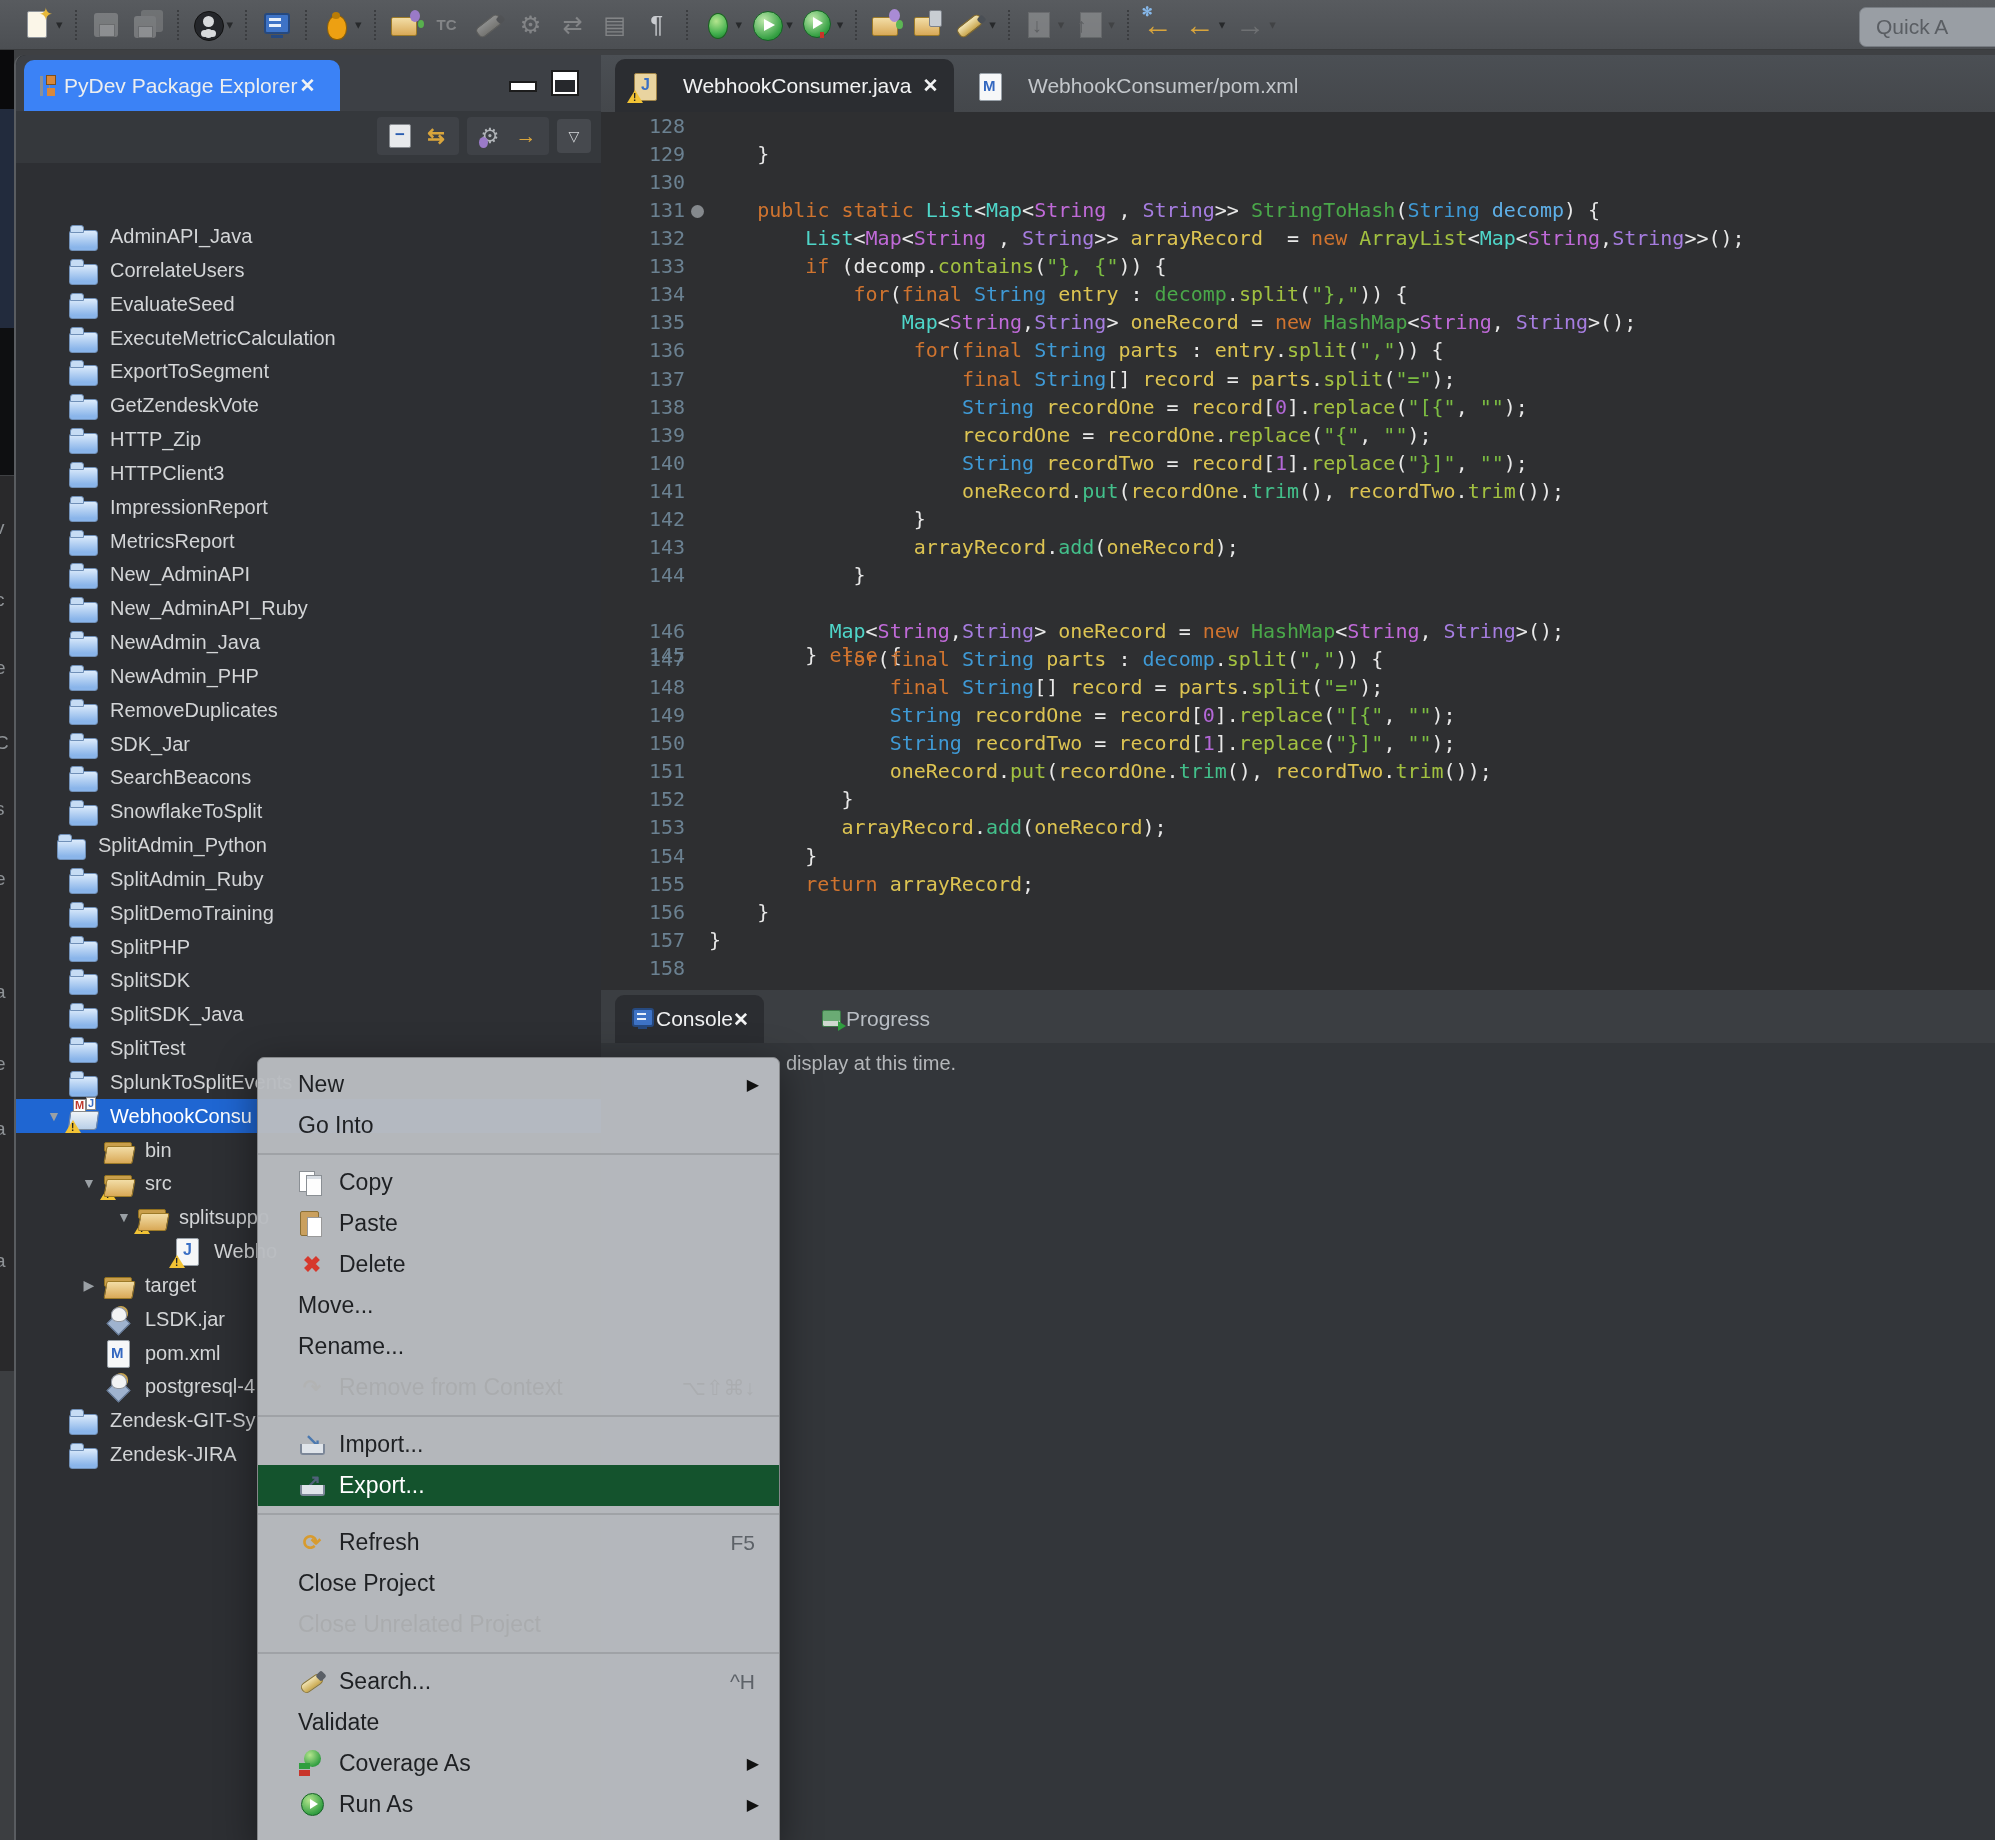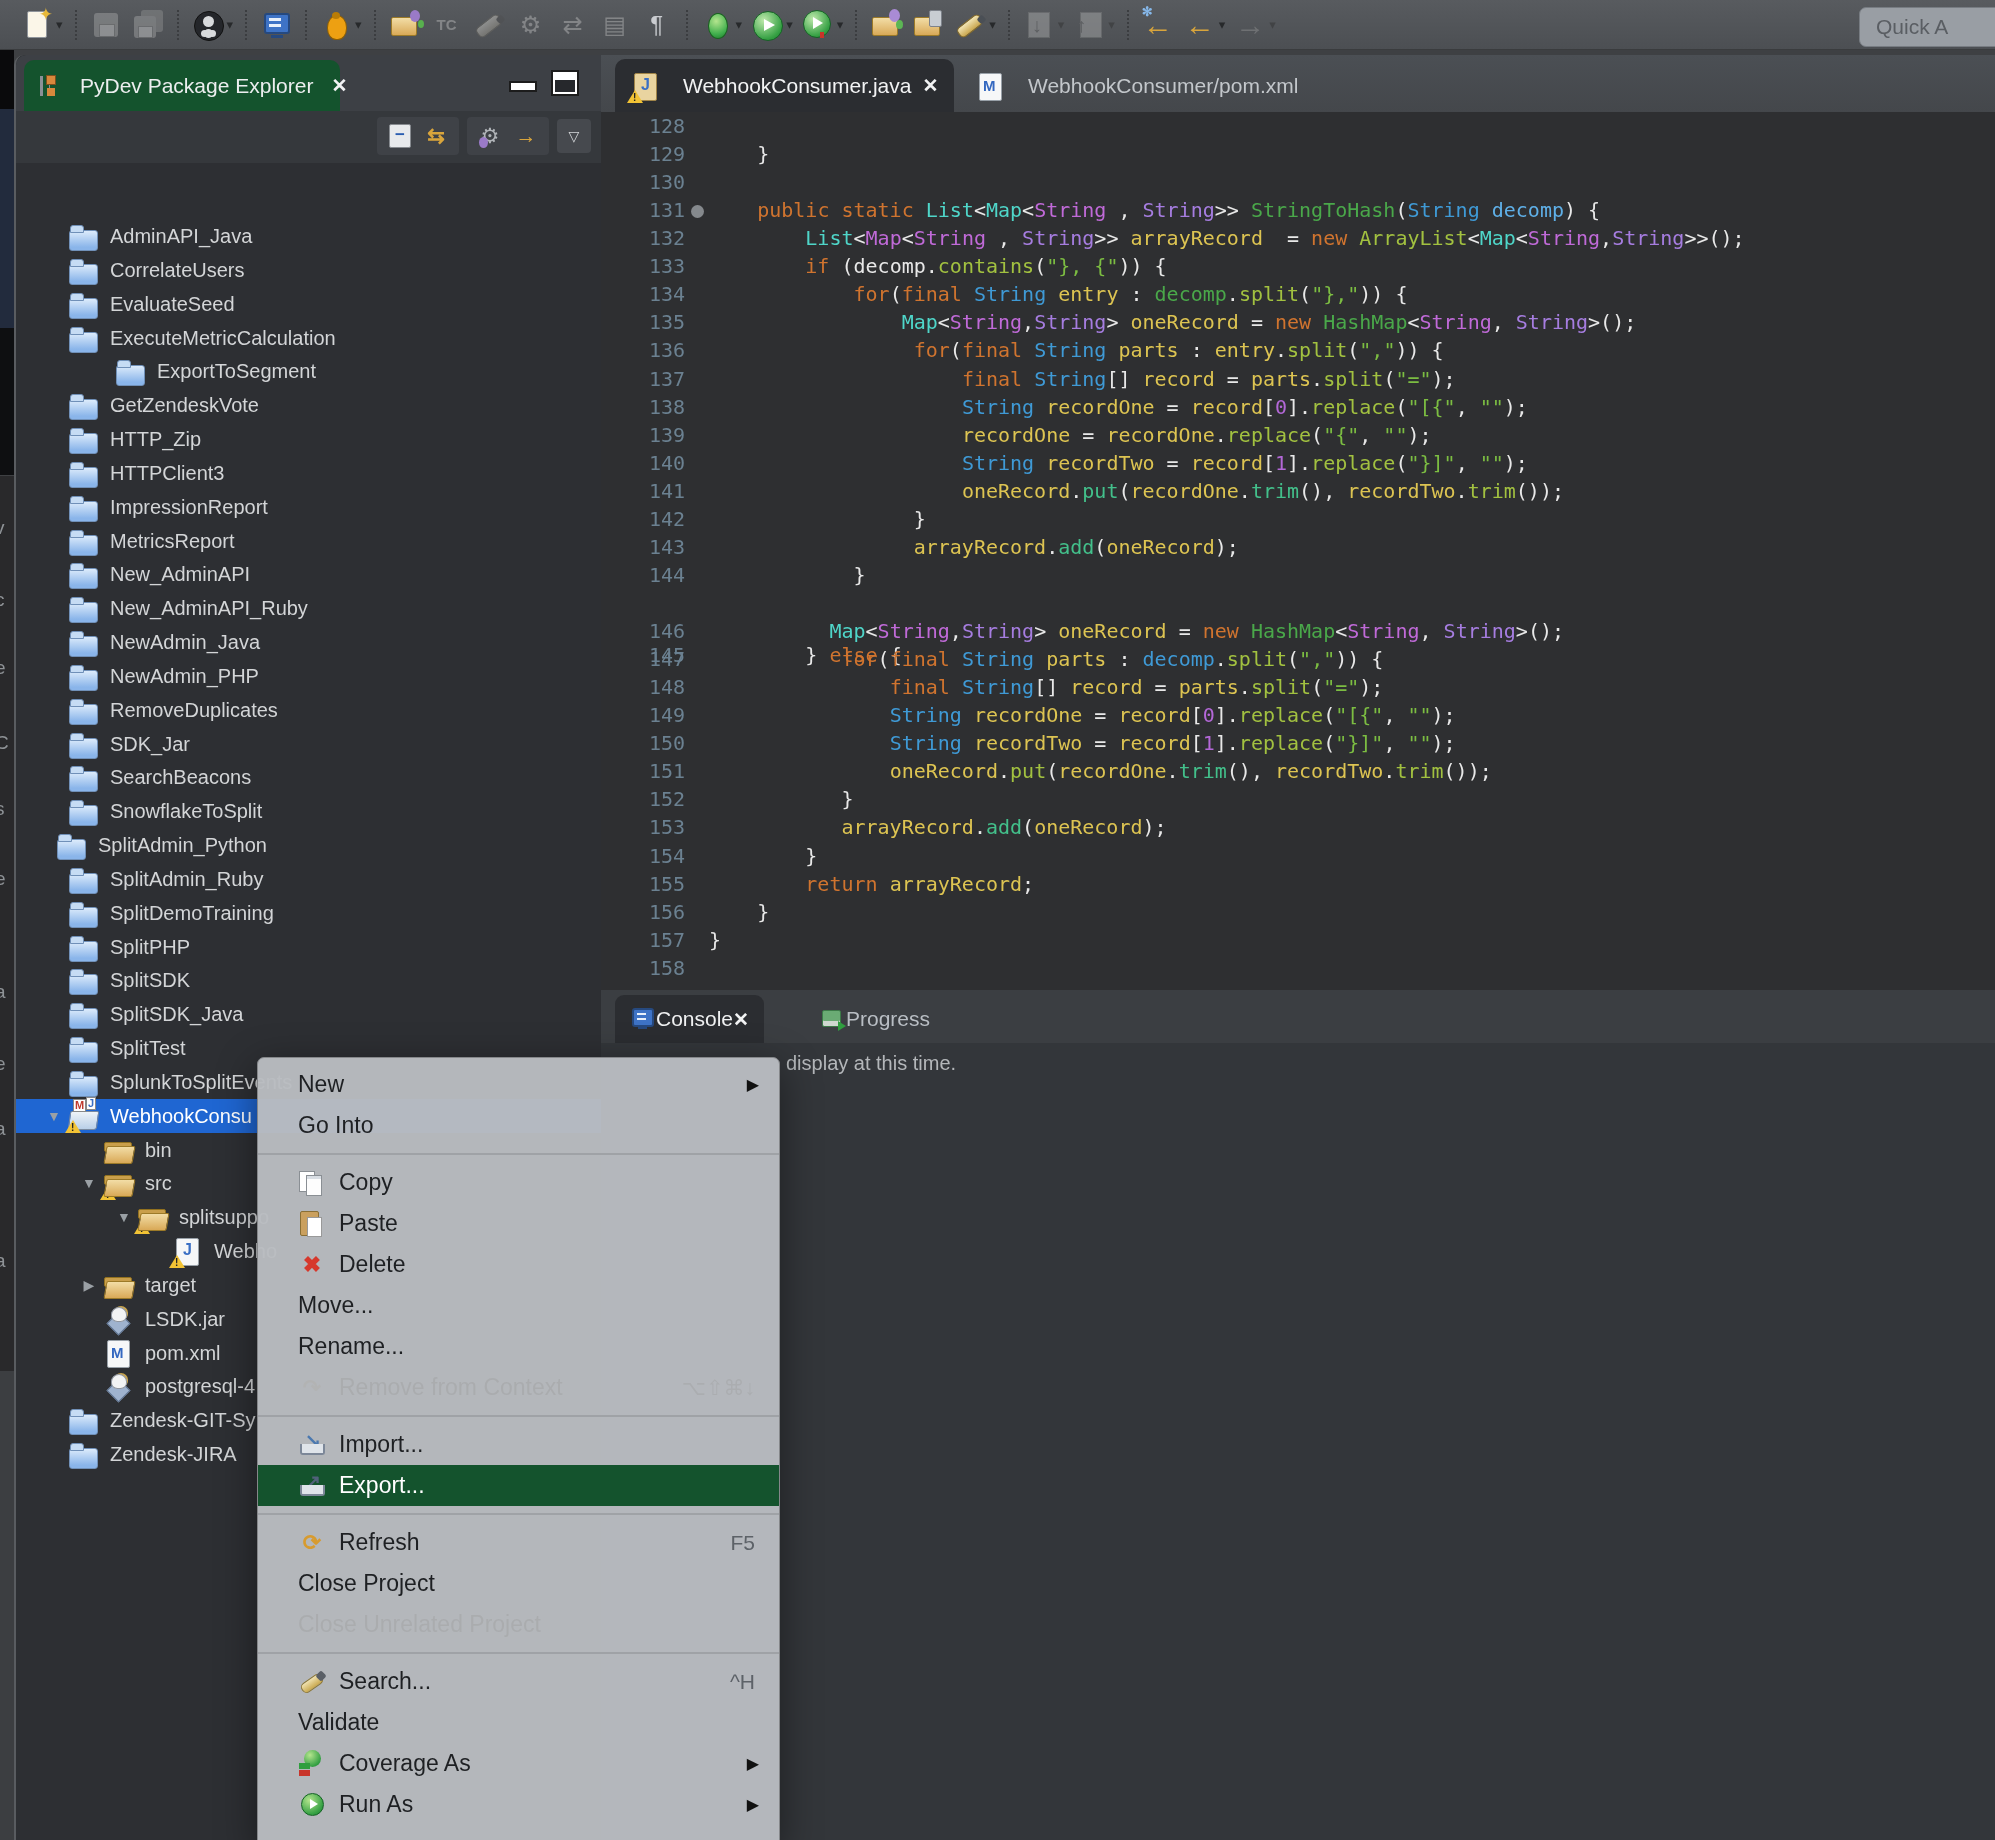--- a/index.html
+++ b/index.html
@@ -46,22 +46,22 @@
   .tbico-back-star::after{content:"✻";position:absolute;left:1px;top:-4px;font-size:13px;color:#86b8ea}
   #quick-access{position:absolute;right:-16px;top:7px;background:#999ea4;border:1px solid #777c82;
     border-radius:7px;padding:7px 16px;color:#5a5e63;font-size:21px;width:119px;white-space:nowrap;overflow:hidden}
   
   .edgeseg{left:0;width:14px;position:absolute}
   .edgefrag{position:absolute;left:-5px;color:#8e9296;font-size:19px;z-index:1}
   
   #explorer{left:14px;top:55px;width:585px;height:1786px;background:#2d2f33;border-left:2px solid #595c60;
     border-radius:10px 0 0 0;position:absolute;overflow:hidden}
   #exp-head1{position:absolute;left:0;top:0;width:100%;height:56px;background:#3d4045;border-radius:10px 0 0 0}
-  #exp-tab{position:absolute;left:8px;top:5px;height:51px;width:316px;background:#14532d;border-radius:10px 10px 0 0;
-    display:flex;align-items:center;padding:0 14px;box-sizing:border-box;gap:18px}
+  #exp-tab{position:absolute;left:8px;top:5px;height:51px;width:316px;background:#3b82f6;border-radius:10px 10px 0 0;
+    display:flex;align-items:center;padding:0 14px;box-sizing:border-box;gap:2px}
   #exp-tab .title{color:#eceeef;font-size:21px;white-space:nowrap}
   .closex{color:#f2f3f4;font-weight:bold;font-size:19px}
   .ico-pydev{width:24px;height:24px;position:relative;flex:none}
   .ico-pydev::before{content:"";position:absolute;left:2px;top:2px;width:3px;height:20px;background:#8b9097;box-shadow:8px -1px 0 -1px #8b9097}
   .ico-pydev::after{content:"";position:absolute;left:9px;top:2px;width:8px;height:8px;background:#d8883c;box-shadow:0 12px 0 #d8883c;outline:1px solid #7c4f1d}
   .win-min{position:absolute;left:493px;top:26px;width:24px;height:7px;background:#fff;border:2px solid #1c1c1c}
   .win-max{position:absolute;left:535px;top:15px;width:24px;height:22px;background:#26282c;border:2px solid #1c1c1c;box-shadow:0 0 0 2px #fff inset}
   .win-max::before{content:"";position:absolute;left:0;top:0;width:100%;height:8px;background:#fff}
   #exp-head2{position:absolute;left:0;top:56px;width:100%;height:52px;background:#35383c}
   #exp-tools{position:absolute;right:10px;top:62px;display:flex;gap:8px;align-items:center}
@@ -310,21 +310,21 @@
         <span class="tlabel">CorrelateUsers</span>
       </div>
       <div class="trow" style="top: 232px; padding-left: 53px;">
         <span class="ti ti-folder"></span>
         <span class="tlabel">EvaluateSeed</span>
       </div>
       <div class="trow" style="top: 266px; padding-left: 53px;">
         <span class="ti ti-folder"></span>
         <span class="tlabel">ExecuteMetricCalculation</span>
       </div>
-      <div class="trow" style="top: 299px; padding-left: 53px; margin-left: 47px;">
+      <div class="trow" style="top: 299px; padding-left: 53px;">
         <span class="ti ti-folder"></span>
         <span class="tlabel">ExportToSegment</span>
       </div>
       <div class="trow" style="top: 333px; padding-left: 53px;">
         <span class="ti ti-folder"></span>
         <span class="tlabel">GetZendeskVote</span>
       </div>
       <div class="trow" style="top: 367px; padding-left: 53px;">
         <span class="ti ti-folder"></span>
         <span class="tlabel">HTTP_Zip</span>

